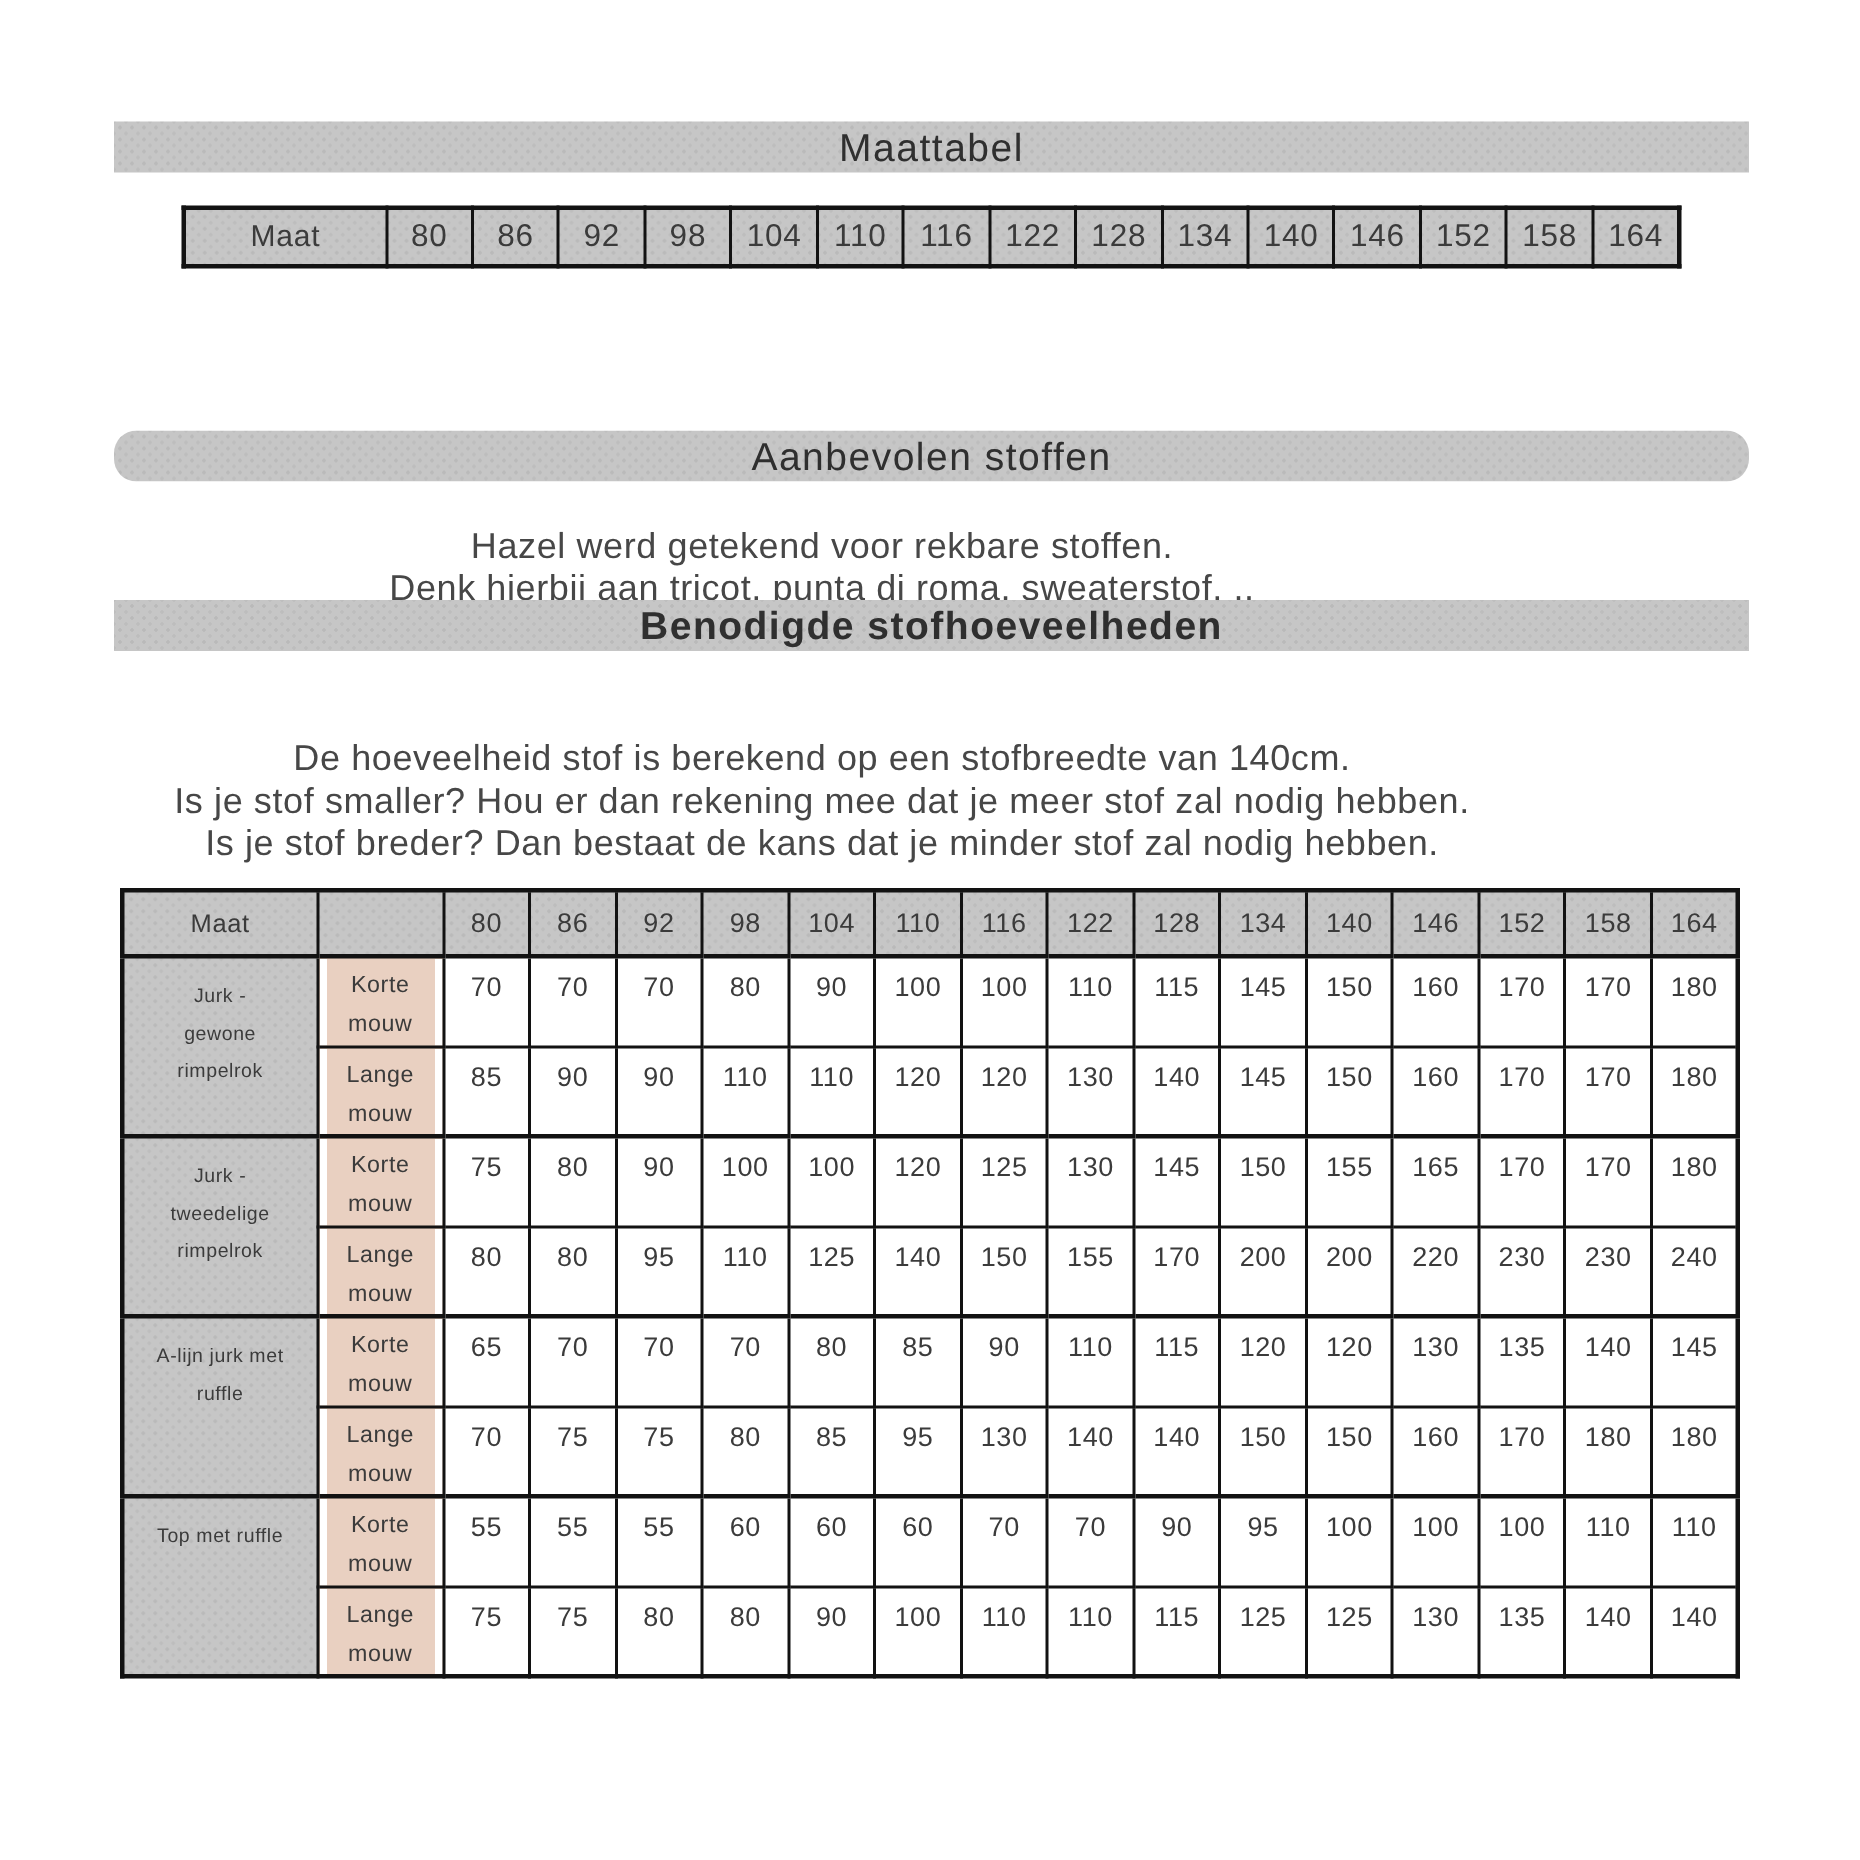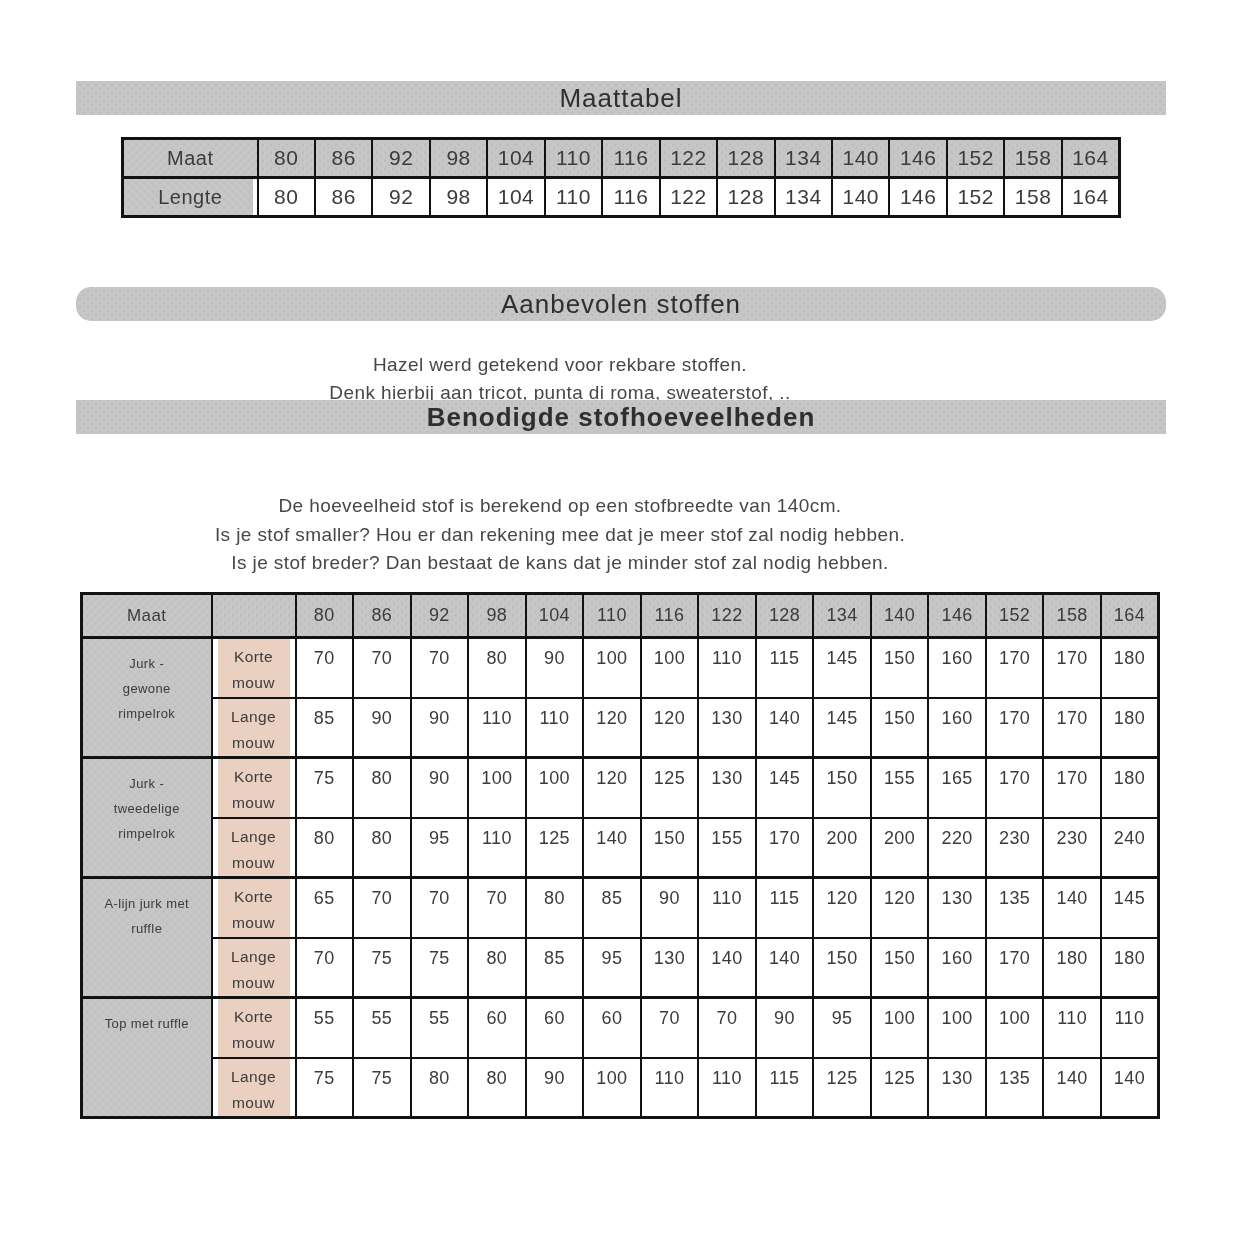--- a/index.html
+++ b/index.html
@@ -23,22 +23,22 @@
   .banner {
     position:absolute; left:76px; width:1090px; height:34px;
     text-align:center; font-size:26px; line-height:34px;
     letter-spacing:1px; color:#2f2f2f; font-weight:400;
   }
   #banner-maattabel   { top:81px;  }
   #banner-stoffen     { top:287px;border-radius:15px; }
   #banner-hoeveelheid { top:400px;font-weight:bold; }
 
   .para {
-    position:absolute; left:16px; width:1088px;
-    text-align:center; font-size:19px; line-height:28px;
+    position:absolute; left:4px; width:1088px;
+    text-align:center; font-size:24px; line-height:28px;
     color:#474747; letter-spacing:.4px;
   }
   #para-stoffen      { top:351px; }
   #para-hoeveelheid  { top:492px; line-height:28.5px; }
 
   table { border-collapse:collapse; table-layout:fixed; }
 
   
   #size-table {
     position:absolute; left:121px; top:137px; width:1000px;
@@ -119,38 +119,20 @@
         <td class="gray">110</td>
         <td class="gray">116</td>
         <td class="gray">122</td>
         <td class="gray">128</td>
         <td class="gray">134</td>
         <td class="gray">140</td>
         <td class="gray">146</td>
         <td class="gray">152</td>
         <td class="gray">158</td>
         <td class="gray">164</td>
-      </tr>
-      <tr>
-        <td class="lbl gray">Lengte</td>
-        <td>80</td>
-        <td>86</td>
-        <td>92</td>
-        <td>98</td>
-        <td>104</td>
-        <td>110</td>
-        <td>116</td>
-        <td>122</td>
-        <td>128</td>
-        <td>134</td>
-        <td>140</td>
-        <td>146</td>
-        <td>152</td>
-        <td>158</td>
-        <td>164</td>
       </tr>
     </tbody>
 </table>
 
 <div id="banner-stoffen" class="banner gray">Aanbevolen stoffen</div>
 
 <div id="para-stoffen" class="para">Hazel werd getekend voor rekbare stoffen.<br>Denk hierbij aan tricot, punta di roma, sweaterstof, ..</div>
 
 <div id="banner-hoeveelheid" class="banner gray">Benodigde stofhoeveelheden</div>
 

